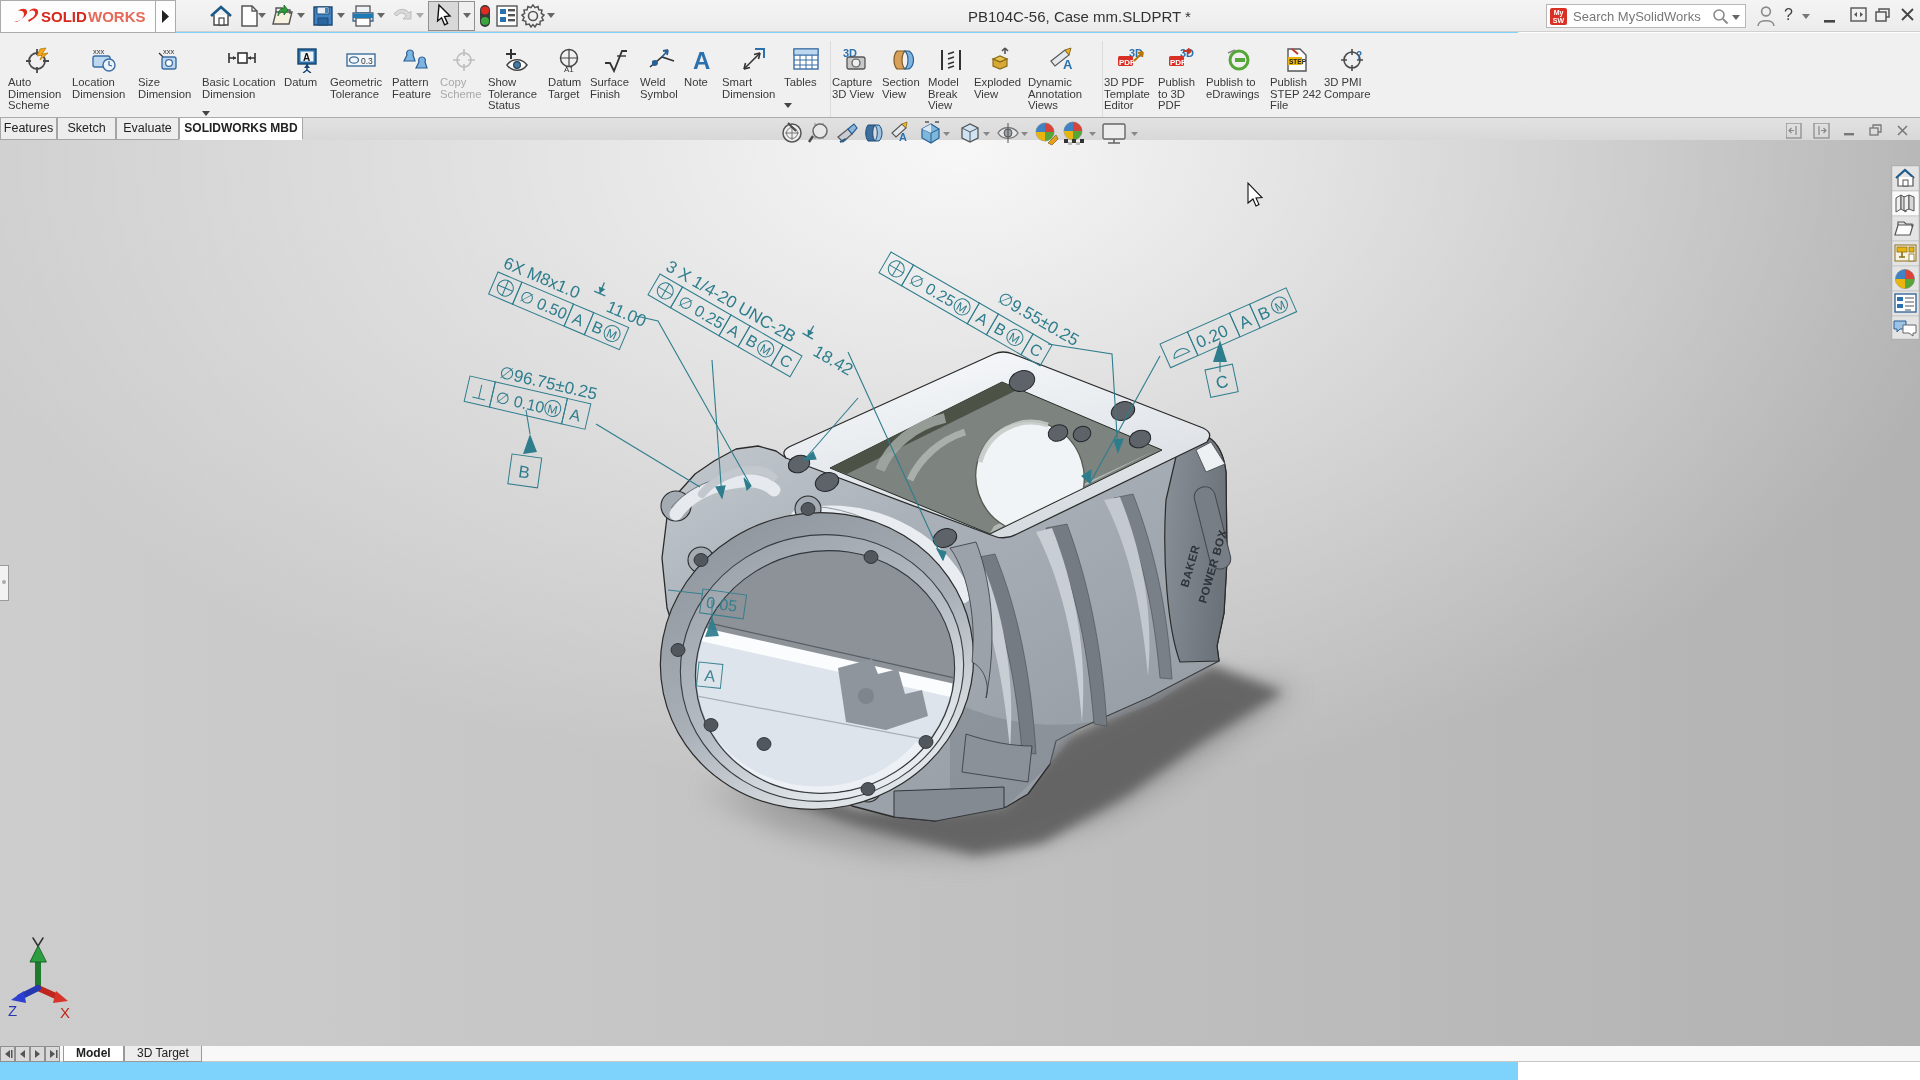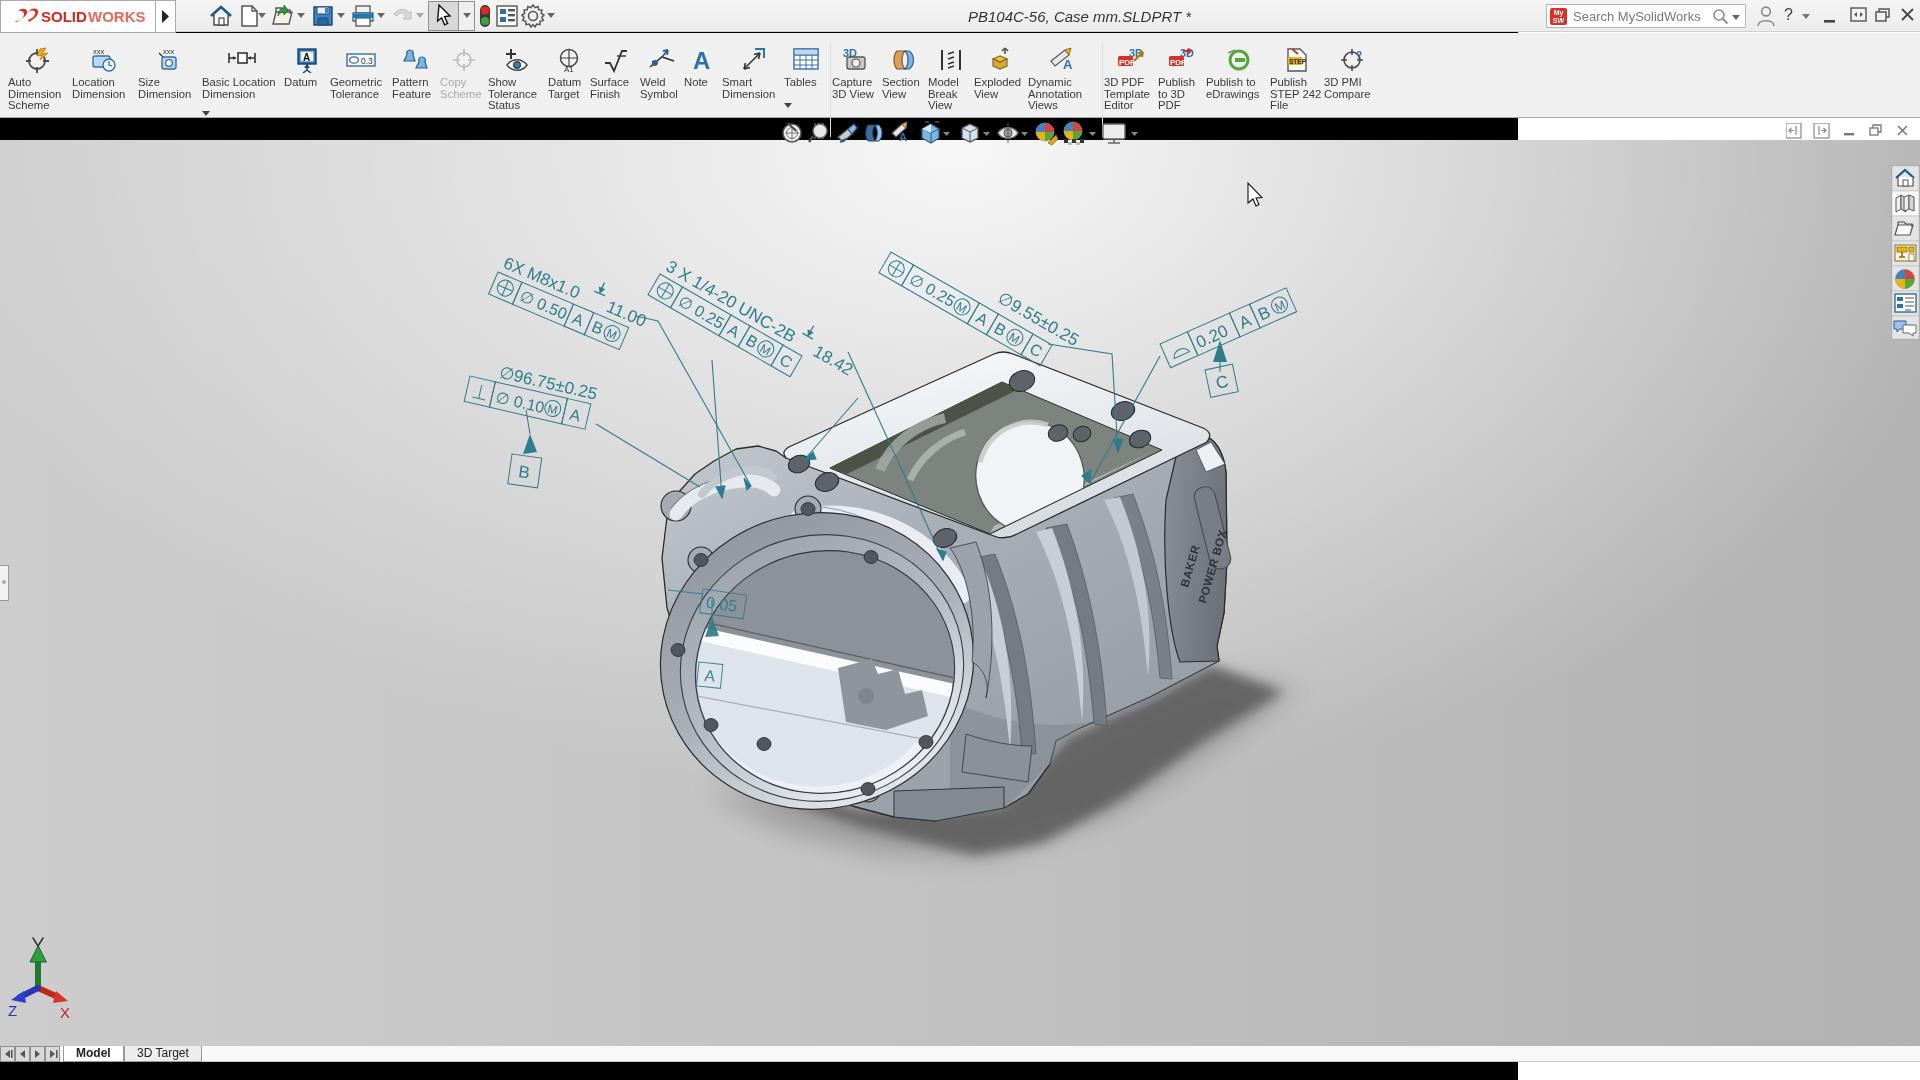--- a/index.html
+++ b/index.html
@@ -1,30 +1,30 @@
 <!DOCTYPE html>
 <html><head>
 <meta charset="utf-8">
 <style>
   * { margin:0; padding:0; box-sizing:border-box; }
   html,body { width:1920px; height:1080px; overflow:hidden; font-family:"Liberation Sans", sans-serif; }
   .abs { position:absolute; }
-  #page { position:relative; width:1518px; height:1080px; background:#000000; }
+  #page { position:relative; width:1518px; height:1080px; background:#7dd3fc; }
 
   
   #titlebar { position:absolute; left:0; top:0; width:1920px; height:32px;
      background:linear-gradient(#f4f4f4,#ececec); border-bottom:1px solid #d0d0d0; }
   #logo { position:absolute; left:0; top:0; width:156px; height:33px; background:#fdfdfd;
      border:1px solid #ababab; display:flex; align-items:center; padding-left:10px; }
   #flyout { position:absolute; left:156px; top:0; width:20px; height:33px; background:#fdfdfd;
      border:1px solid #ababab; border-left:none; }
   .qat-ic { position:absolute; top:4px; width:24px; height:24px; }
   .dd { position:absolute; top:13px; width:0; height:0; border-left:4px solid transparent;
      border-right:4px solid transparent; border-top:5px solid #666; }
-  #doctitle { position:absolute; left:968px; top:8px; font-size:15px; color:#333;font-style:italic; }
+  #doctitle { position:absolute; left:968px; top:8px; font-size:15px; color:#333; }
   #search { position:absolute; left:1546px; top:4px; width:200px; height:24px; background:#fff;
      border:1px solid #b7b7b7; }
   .winbtn { position:absolute; top:8px; color:#555; font-size:15px; }
 
   
   #ribbon { position:absolute; left:0; top:33px; width:1920px; height:84px; background:#f0f0f0; }
   #ribbon-border { position:absolute; left:0; top:117px; width:1920px; height:1px; background:#ababab; }
   .rbtn { position:absolute; top:0; text-align:left; color:#3a3a3a; font-size:11.3px; line-height:11.5px; }
   .rbtn .ric { display:block; margin:0 auto; margin-top:14px; margin-bottom:4px; }
   .sep { position:absolute; top:8px; width:1px; height:96px; background:#dcdcdc; }
@@ -283,20 +283,26 @@
           <path d="M8 2 L14 7" stroke="#c0392b" stroke-width="2"></path>
         </svg>Publish<br>STEP 242<br>File</div>
     <div class="rbtn" style="left:1324px;width:58px"><svg class="ric" width="26" height="26" viewBox="0 0 26 26">
           <circle cx="12" cy="13" r="8" fill="none" stroke="#4a4a4a" stroke-width="1.6"></circle>
           <path d="M12 2 V8 M12 18 V24 M1 13 H7 M17 13 H23" stroke="#4a4a4a" stroke-width="1.6"></path>
           <text x="16" y="12" font-size="10" font-weight="bold" fill="#2a71ae">?</text>
         </svg>3D PMI<br>Compare</div>
   </div>
   <div id="ribbon-border"></div>
 
+  <div id="tabrow">
+    <div class="tab" style="left:0px;width:57px">Features</div>
+    <div class="tab" style="left:57px;width:59px">Sketch</div>
+    <div class="tab" style="left:116px;width:63px">Evaluate</div>
+    <div class="tab active" style="left:179px;width:124px;font-size:12px">SOLIDWORKS MBD</div>
+  </div>
 
   <div id="viewport">
   <svg width="1920" height="906" viewBox="0 140 1920 906" style="position:absolute;left:0;top:0">
     <defs>
       <linearGradient id="bodyg" x1="0" y1="0" x2="0.7" y2="1">
         <stop offset="0" stop-color="#cdd3d8"></stop>
             <stop offset="0.45" stop-color="#a9b0b7"></stop>
             <stop offset="1" stop-color="#959ca3"></stop>
       </linearGradient>
       <linearGradient id="boreg" x1="0" y1="0" x2="0.85" y2="1">

